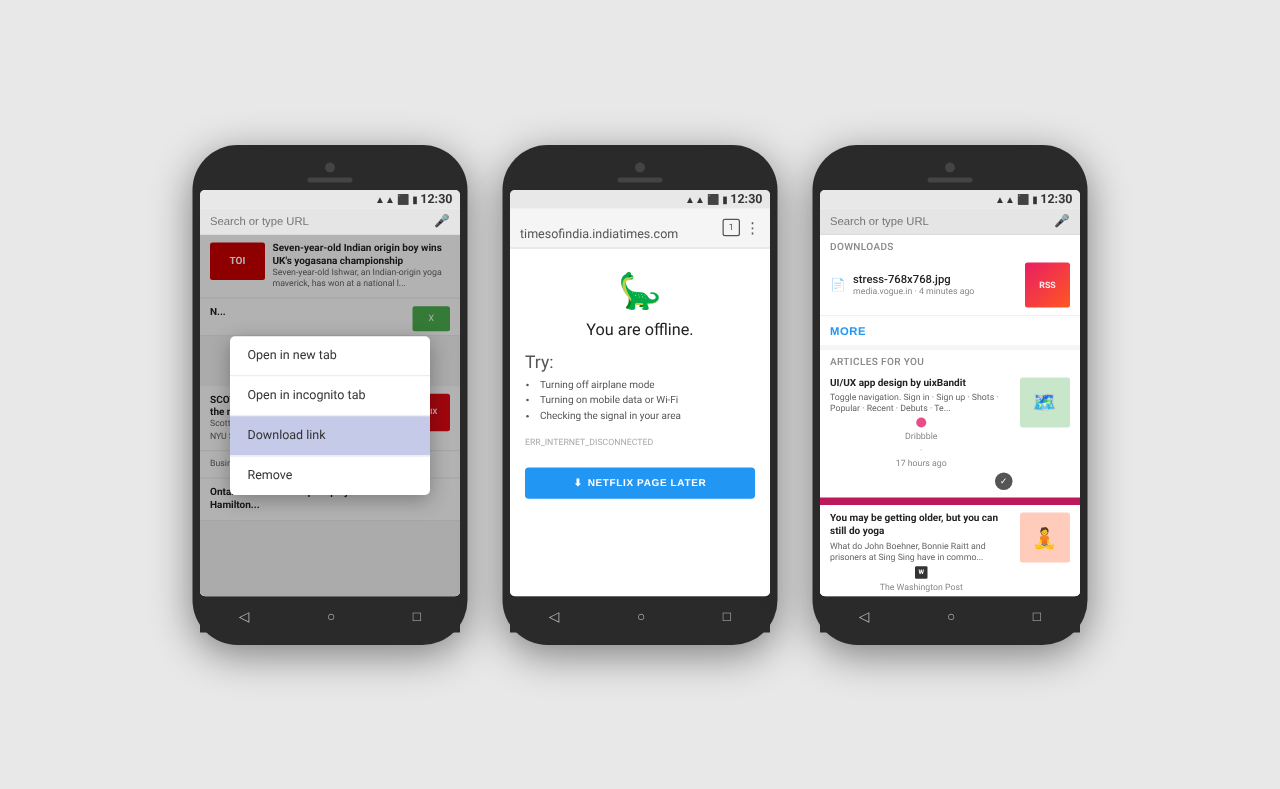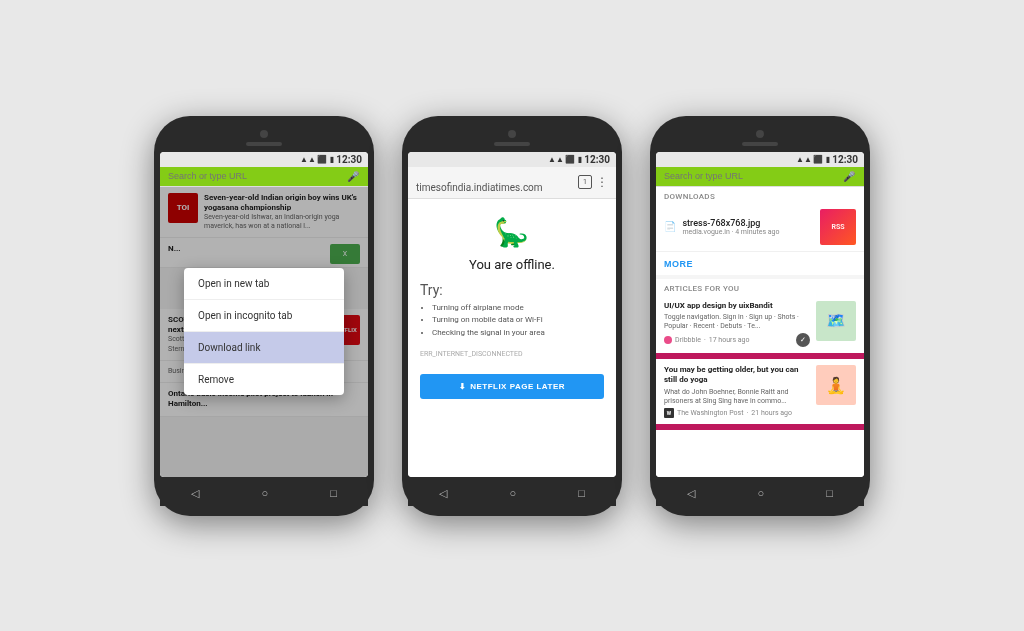--- a/index.html
+++ b/index.html
@@ -75,21 +75,21 @@
       font-weight: bold;
       font-size: 10px;
     }
     .status-icons {
       display: flex;
       align-items: center;
       gap: 2px;
     }
     
     .address-bar {
-      background: #84cc16;
+      background: #e5e5e5;
       border-bottom: 1px solid #ddd;
       padding: 4px 8px;
       display: flex;
       align-items: center;
       gap: 4px;
       flex-shrink: 0;
     }
     .address-bar input {
       flex: 1;
       border: none;
@@ -121,21 +121,21 @@
       font-weight: bold;
       color: #222;
       line-height: 1.3;
     }
     .news-text p {
       font-size: 7px;
       color: #666;
       line-height: 1.3;
     }
     .news-thumb {
-      width: 30px;
+      width: 44px;
       height: 30px;
       background: #c00;
       border-radius: 2px;
       flex-shrink: 0;
       display: flex;
       align-items: center;
       justify-content: center;
       font-size: 8px;
       color: white;
       font-weight: bold;
@@ -367,20 +367,21 @@
       color: #666;
       line-height: 1.3;
     }
     .article-info .meta {
       font-size: 7px;
       color: #888;
       margin-top: 2px;
       display: flex;
       align-items: center;
       gap: 3px;
+      flex-direction: column;
     }
     .article-thumb {
       width: 40px;
       height: 40px;
       border-radius: 2px;
       flex-shrink: 0;
       display: flex;
       align-items: center;
       justify-content: center;
       font-size: 7px;

